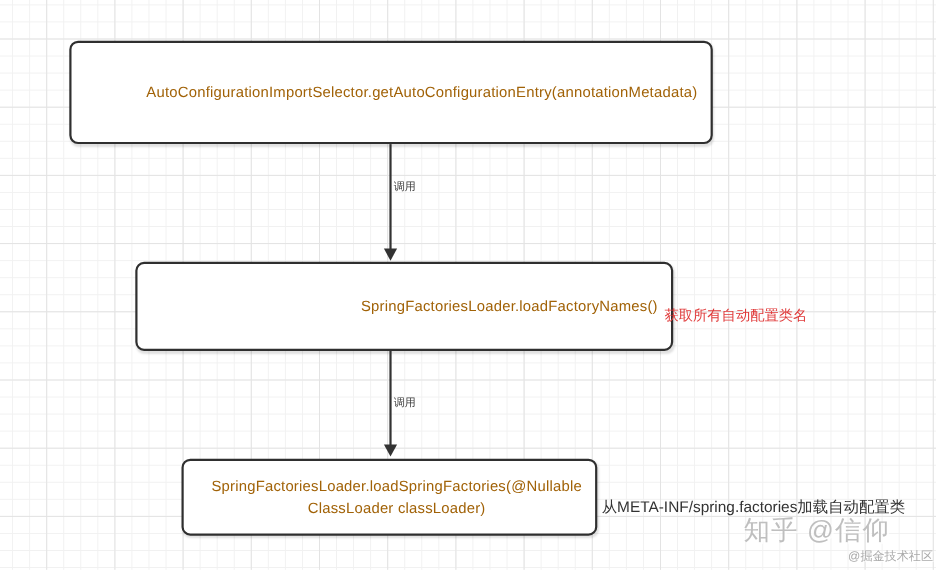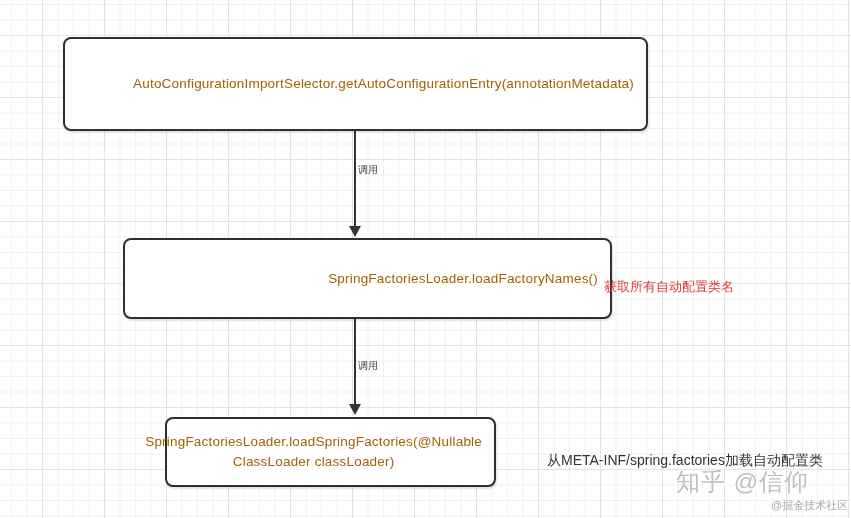--- a/index.html
+++ b/index.html
@@ -32,21 +32,21 @@
     text-align: center;
     color: #a16207;
     font-size: 13.5px;
     letter-spacing: 0.2px;
     padding: 4px 12px;
     box-shadow: 1px 2px 2px rgba(0,0,0,0.12);
   }
   .flow-node .node-label { white-space: pre-line; line-height: 1.45; }
   #node1 { left: 63px;  top: 37px;  width: 585px; height: 94px; }
   #node2 { left: 111px; top: 238px; width: 489px; height: 81px; margin-left: 12px; }
-  #node3 { left: 165px; top: 417px; width: 331px; height: 70px; }
+  #node3 { left: 165px; top: 417px; width: 378px; height: 70px; }
 
   .arrow-line {
     position: absolute;
     width: 2px;
     background: #333333;
   }
   #arrow1-line { left: 354px; top: 131px; height: 96px; }
   #arrow2-line { left: 354px; top: 319px; height: 86px; }
   .arrow-head {
     position: absolute;

